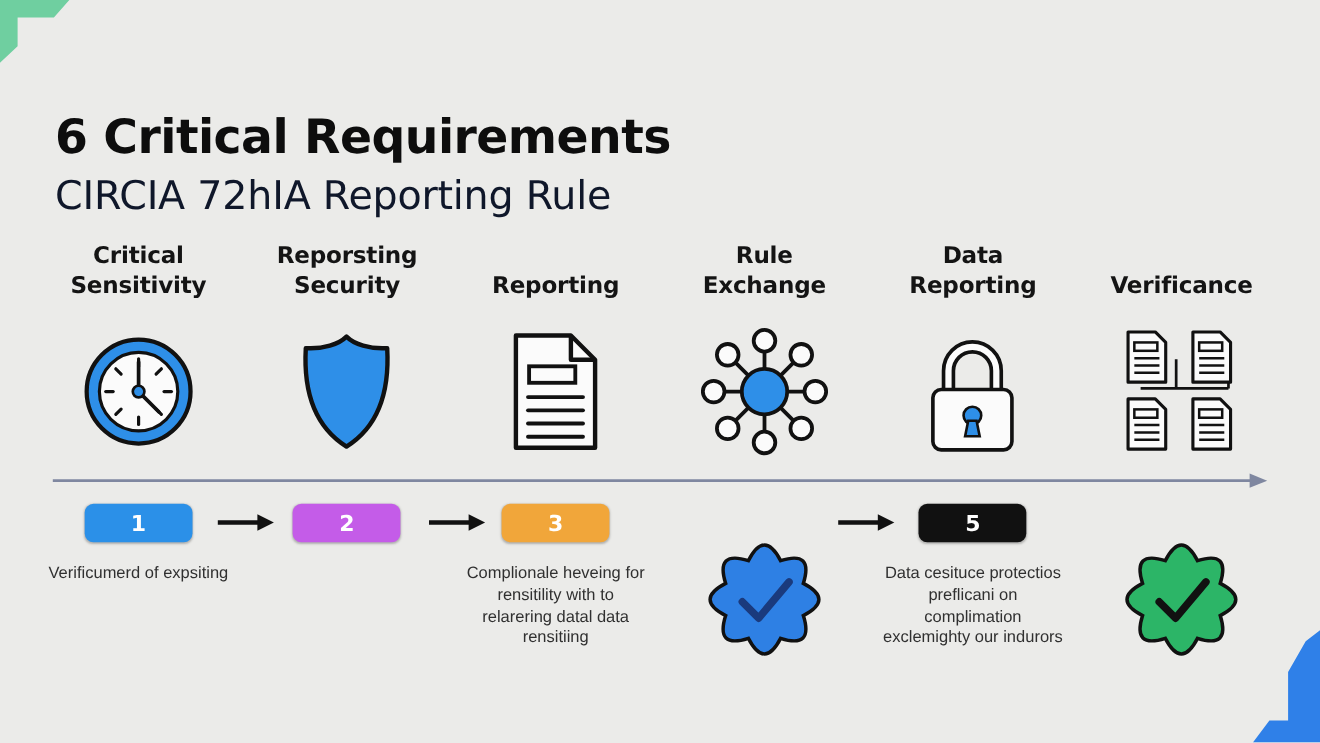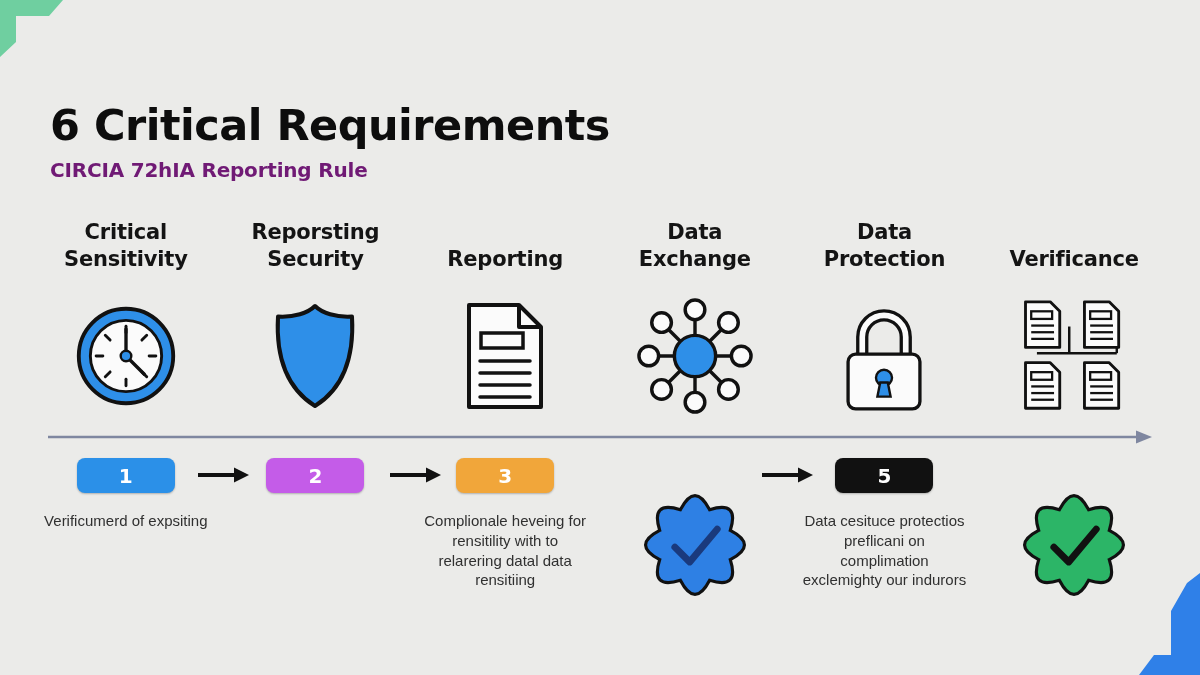--- a/index.html
+++ b/index.html
@@ -15,21 +15,21 @@
   #corner-tl { left:0; top:0; }
   #corner-br { right:0; bottom:0; }
 
   .title-block { position:absolute; left:50px; top:52px; }
   .title {
     font-size:43px; font-weight:800; letter-spacing:-0.5px; color:#0d0d0d;
     font-family:"DejaVu Sans",sans-serif;
     margin-top:48px;
   }
   .subtitle {
-    font-size:20px; font-weight:700; color:#701a75; margin-top:8px;
+    font-size:36px; font-weight:400; color:#0f172a; margin-top:8px;
     font-family:"DejaVu Sans",sans-serif; letter-spacing:-0.2px;
   }
 
   .columns {
     position:absolute; left:31px; top:205px; width:1138px; height:440px;
     display:grid; grid-template-columns:repeat(6,1fr);
   }
   .col { display:flex; flex-direction:column; align-items:center; }
   .col-header {
     height:68px; display:flex; align-items:flex-end; justify-content:center;
@@ -137,21 +137,21 @@
         </g>
       </svg>
     </div>
     <div class="pill" style="background-color: rgb(241, 166, 58);">
       <span>3</span>
     </div>
     <div class="step-text">Complionale heveing for rensitility with to relarering datal data rensitiing</div>
   </div>
 
   <div class="col">
-    <div class="col-header">Data Exchange</div>
+    <div class="col-header">Rule Exchange</div>
     <div class="icon-slot">
       <svg width="118" height="118" viewBox="0 0 120 120">
         <g stroke="#111" stroke-width="3.5">
           <line x1="60" y1="60" x2="60" y2="14"></line>
           <line x1="60" y1="60" x2="60" y2="106"></line>
           <line x1="60" y1="60" x2="14" y2="60"></line>
           <line x1="60" y1="60" x2="106" y2="60"></line>
           <line x1="60" y1="60" x2="27" y2="27"></line>
           <line x1="60" y1="60" x2="93" y2="93"></line>
           <line x1="60" y1="60" x2="27" y2="93"></line>
@@ -172,21 +172,21 @@
     </div>
     <div class="seal" style="color: rgb(46, 128, 228);">
       <svg viewBox="0 0 100 100">
         <path d="M83.3 36.2 Q110 50 83.3 63.8 Q92.4 92.4 63.8 83.3 Q50 110 36.2 83.3 Q7.6 92.4 16.7 63.8 Q-10 50 16.7 36.2 Q7.6 7.6 36.2 16.7 Q50 -10 63.8 16.7 Q92.4 7.6 83.3 36.2 Z" fill="currentColor" stroke="#111" stroke-width="3"></path>
         <path d="M31 52 L45 66 L71 35" fill="none" stroke-width="6.5" stroke-linecap="round" stroke-linejoin="round" stroke="#1a3a7d"></path>
       </svg>
     </div>
   </div>
 
   <div class="col">
-    <div class="col-header">Data Protection</div>
+    <div class="col-header">Data Reporting</div>
     <div class="icon-slot">
       <svg width="104" height="116" viewBox="0 0 110 120">
         <path d="M32 62 V40 a23 23 0 0 1 46 0 V62" fill="none" stroke="#111" stroke-width="13"></path>
         <path d="M32 62 V40 a23 23 0 0 1 46 0 V62" fill="none" stroke-width="6" stroke="#fbfbfb"></path>
         <rect x="17" y="58" width="76" height="58" rx="8" stroke="#111" stroke-width="3.5" fill="#fbfbfb"></rect>
         <g stroke="#111" stroke-width="2.5" fill="#2e8fe8">
           <circle cx="55" cy="83" r="8.5"></circle>
           <path d="M51 88 L48 103 H62 L59 88 Z"></path>
         </g>
       </svg>

